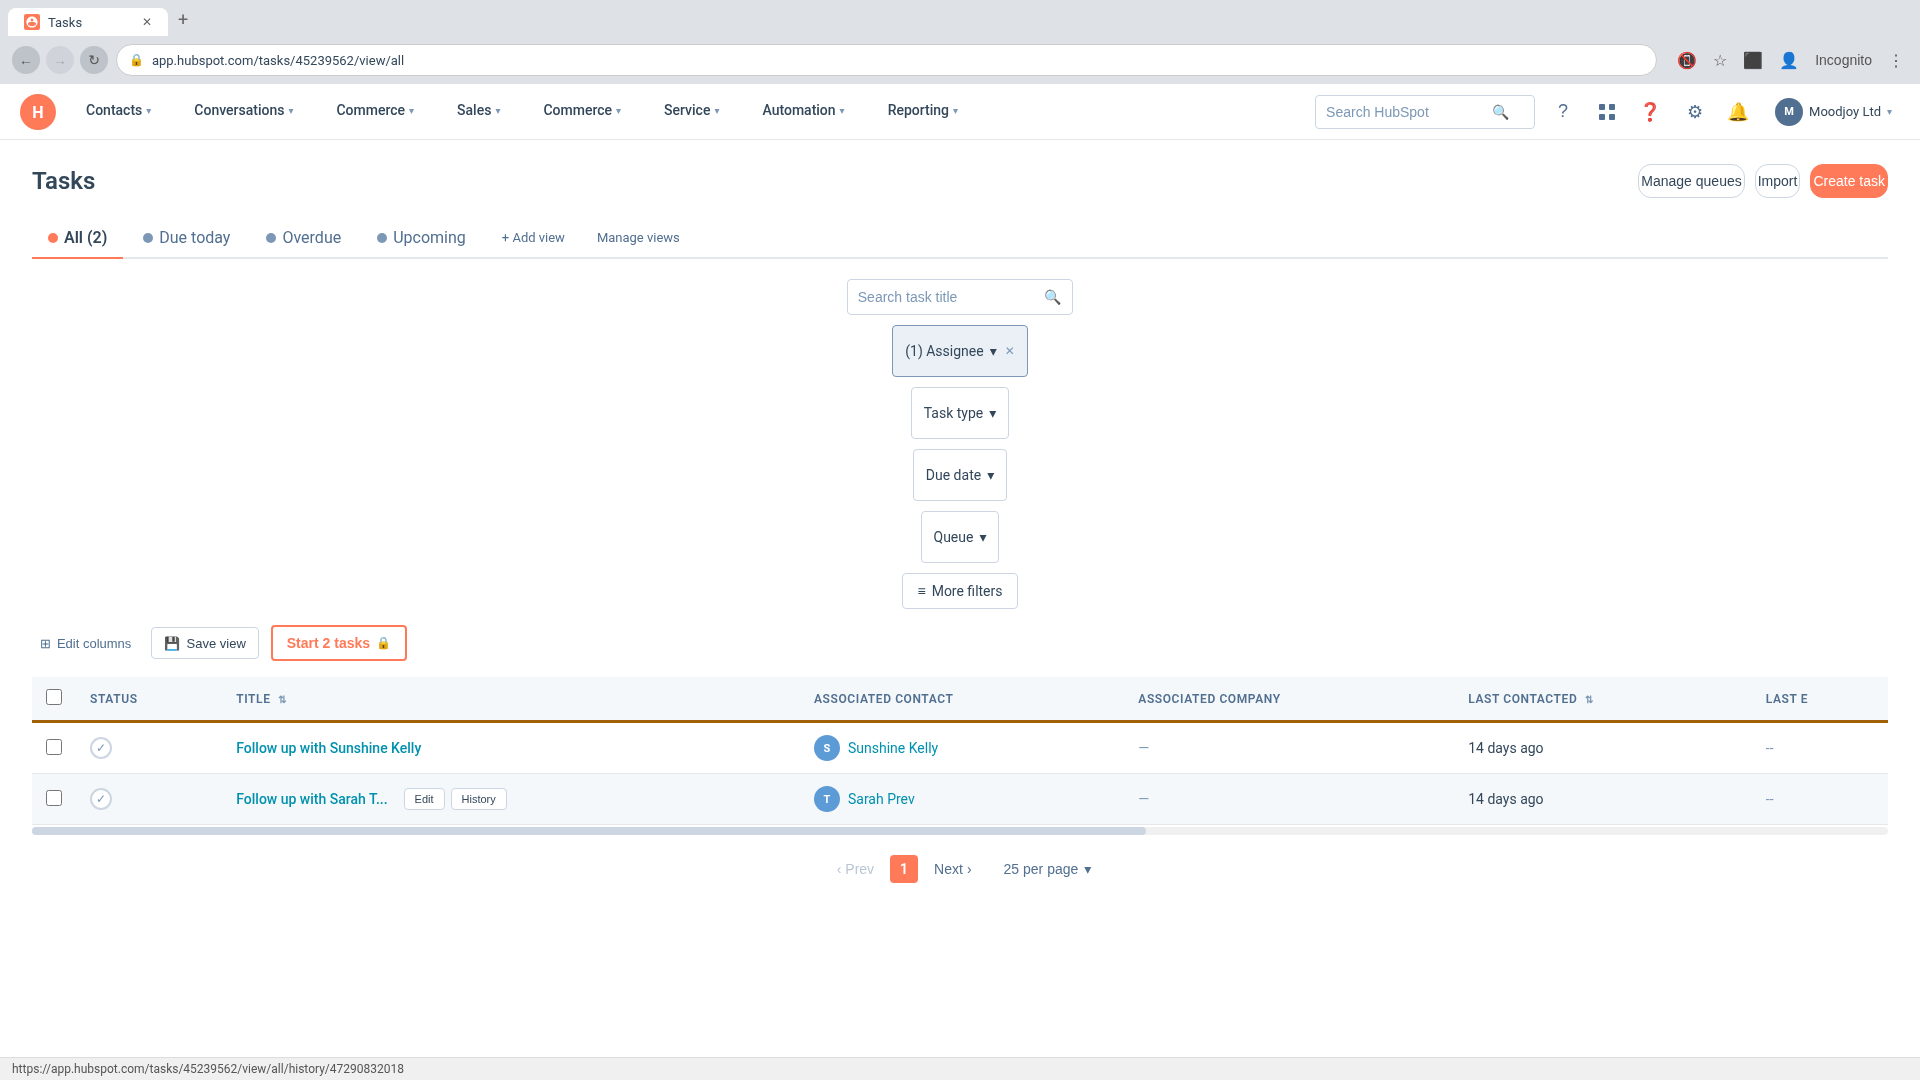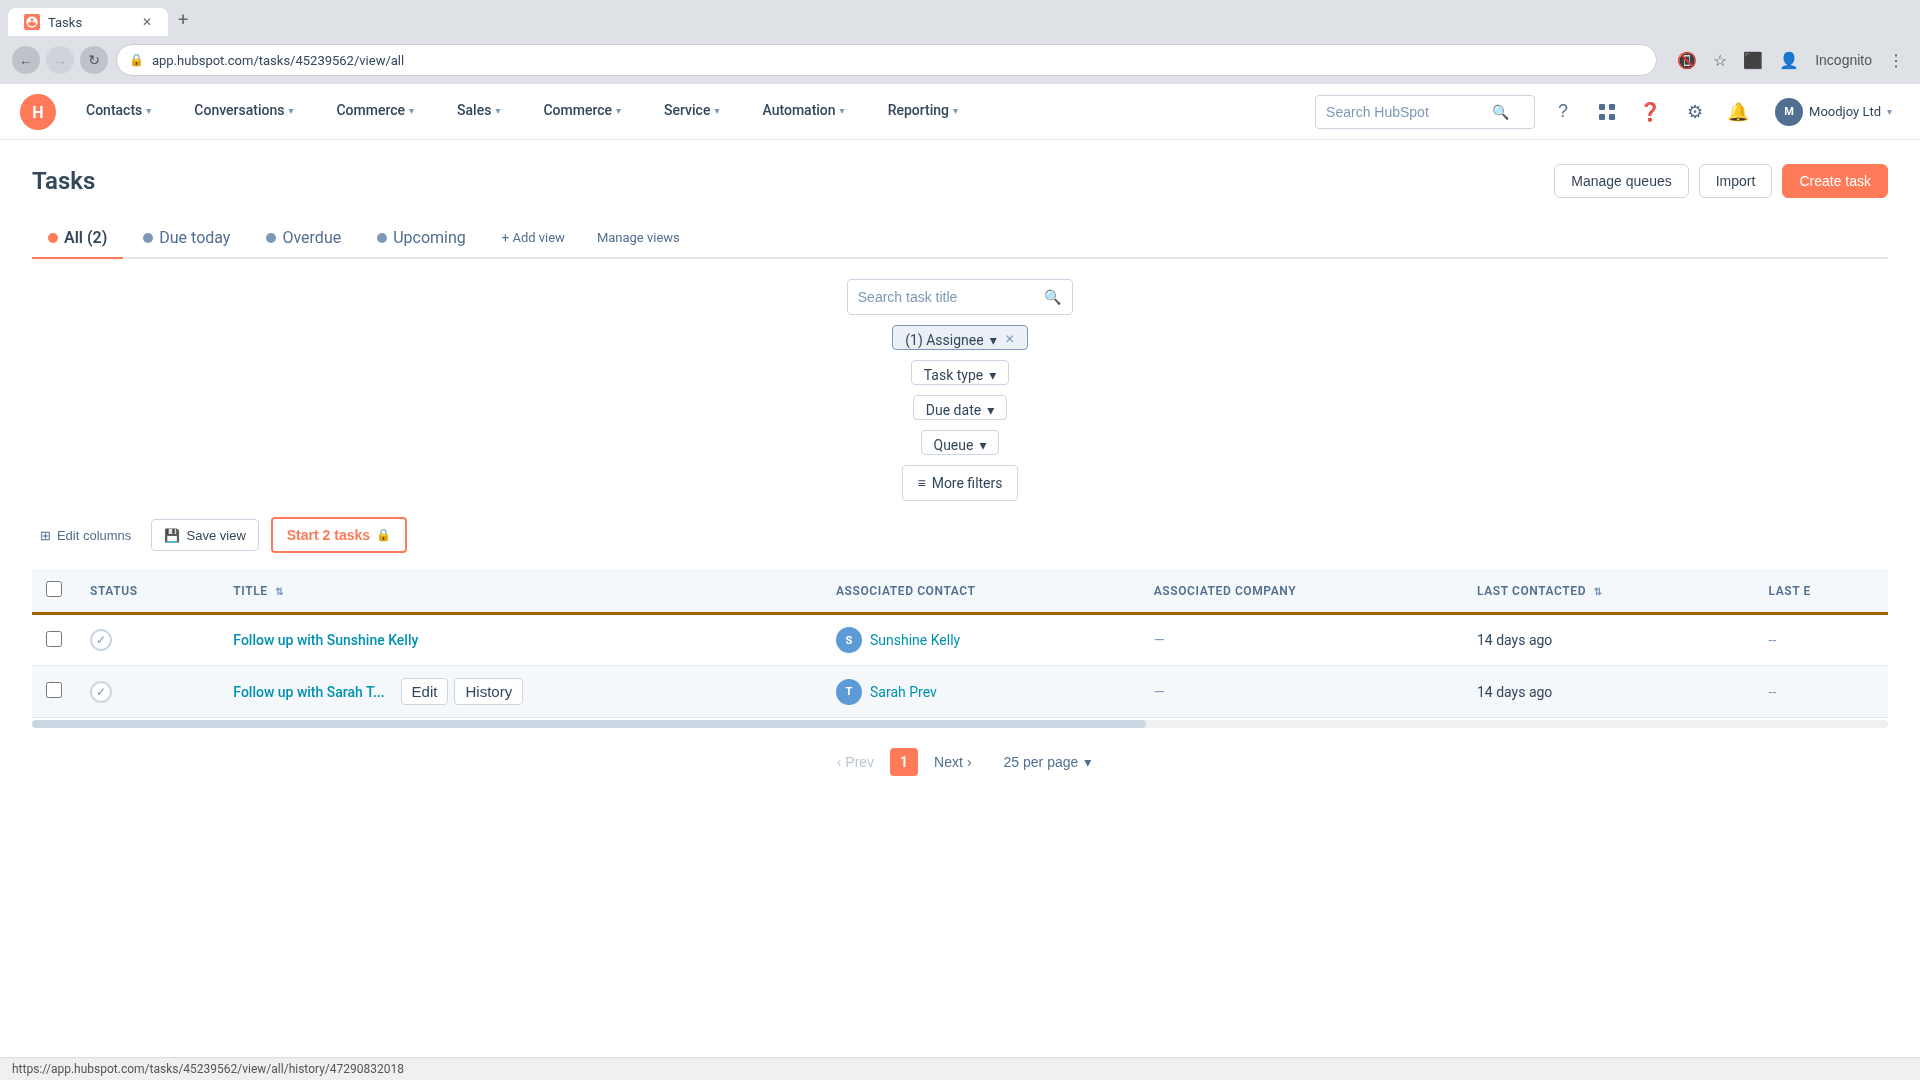--- a/index.html
+++ b/index.html
@@ -35,38 +35,38 @@
     .hs-avatar { display: flex; align-items: center; gap: 6px; cursor: pointer; padding: 4px 8px; border-radius: 4px; }
     .hs-avatar-circle { width: 28px; height: 28px; border-radius: 50%; background: #516f90; color: white; font-size: 11px; font-weight: bold; display: flex; align-items: center; justify-content: center; }
     .hs-avatar-name { font-size: 13px; color: #33475b; }
     .hs-avatar-chevron { font-size: 10px; color: #7c98b6; }
 
     
     .page-content { padding: 24px 32px; background: #fff; min-height: calc(1080px - 48px - 36px - 56px); }
     .page-header { display: flex; align-items: center; justify-content: space-between; margin-bottom: 20px; }
     .page-title { font-size: 24px; font-weight: 600; color: #33475b; }
     .header-actions { display: flex; gap: 10px; }
-    .btn { padding: 8px 16px; border-radius: 6px; font-size: 14px; cursor: pointer; font-weight: 500; border: 1px solid transparent; }
+    .btn { padding: 8px 2px; border-radius: 13px; font-size: 14px; cursor: pointer; font-weight: 500; border: 1px solid transparent; }
     .btn-outline { background: #fff; border-color: #cbd6e2; color: #33475b; }
     .btn-primary { background: #ff7a59; color: #fff; border-color: #ff7a59; }
 
     
     .tabs-row { display: flex; align-items: center; gap: 4px; margin-bottom: 20px; border-bottom: 2px solid #e5e8eb; padding-bottom: 0; }
     .tab { display: flex; align-items: center; gap: 6px; padding: 10px 16px; cursor: pointer; font-size: 16px; color: #516f90; border-bottom: 2px solid transparent; margin-bottom: -2px; border-radius: 4px 4px 0 0; }
     .tab.active { color: #33475b; border-bottom-color: #ff7a59; font-weight: 600; }
     .tab-dot { width: 10px; height: 10px; border-radius: 50%; background: #ff7a59; }
     .tab-add { color: #516f90; font-size: 13px; }
     .tab-manage { color: #516f90; font-size: 13px; cursor: pointer; padding: 10px 12px; }
 
     
     .filters-row { display: flex; align-items: center; gap: 10px; margin-bottom: 16px; flex-wrap: wrap; flex-direction: column; }
     .search-input-wrap { display: flex; align-items: center; border: 1px solid #cbd6e2; border-radius: 4px; background: #fff; padding: 0 10px; height: 36px; gap: 6px; min-width: 220px; }
     .search-input-wrap input { border: none; outline: none; font-size: 14px; color: #33475b; background: transparent; }
     .search-input-wrap input::placeholder { color: #7c98b6; }
-    .filter-btn { display: flex; gap: 6px; padding: 6px 12px; border: 1px solid #cbd6e2; border-radius: 4px; background: #fff; cursor: pointer; font-size: 14px; color: #33475b; height: 25px; }
+    .filter-btn { display: flex; align-items: center; gap: 6px; padding: 6px 12px; border: 1px solid #cbd6e2; border-radius: 4px; background: #fff; cursor: pointer; font-size: 14px; color: #33475b; height: 52px; }
     .filter-btn .close-x { color: #7c98b6; font-size: 12px; margin-left: 2px; }
     .filter-btn-active { background: #eaf0f6; border-color: #7c98b6; }
     .more-filters-btn { display: flex; align-items: center; gap: 6px; padding: 6px 14px; border: 1px solid #cbd6e2; border-radius: 4px; background: #fff; cursor: pointer; font-size: 14px; color: #33475b; height: 36px; }
 
     
     .actions-row { display: flex; align-items: center; gap: 12px; margin-bottom: 16px; }
     .edit-cols-btn { display: flex; align-items: center; gap: 6px; background: none; border: none; cursor: pointer; color: #516f90; font-size: 13px; padding: 4px 8px; }
     .save-view-btn { display: flex; align-items: center; gap: 6px; background: #fff; border: 1px solid #cbd6e2; border-radius: 4px; cursor: pointer; color: #33475b; font-size: 13px; padding: 6px 12px; height: 32px; }
     .start-tasks-btn { display: flex; align-items: center; gap: 6px; background: #fff; border: 2px solid #ff7a59; border-radius: 4px; cursor: pointer; color: #ff7a59; font-size: 14px; font-weight: 600; padding: 6px 14px; height: 36px; }
     .lock-icon-inline { font-size: 12px; }
@@ -79,21 +79,21 @@
     .task-status-circle { width: 22px; height: 22px; border-radius: 50%; border: 2px solid #cbd6e2; background: #fff; display: flex; align-items: center; justify-content: center; cursor: pointer; color: #7c98b6; font-size: 12px; }
     .task-title-link { color: #0091ae; text-decoration: none; font-weight: 500; }
     .contact-chip { display: flex; align-items: center; gap: 8px; }
     .contact-avatar { width: 26px; height: 26px; border-radius: 50%; color: white; font-size: 11px; font-weight: bold; display: flex; align-items: center; justify-content: center; flex-shrink: 0; }
     .avatar-s { background: #5c9bd6; }
     .avatar-t { background: #5c9bd6; }
     .contact-name { color: #0091ae; text-decoration: none; }
     .last-contacted { color: #33475b; }
     .dash-val { color: #7c98b6; }
     .row-actions { display: flex; gap: 6px; }
-    .row-action-btn { padding: 4px 10px; border: 1px solid #cbd6e2; border-radius: 4px; background: #fff; cursor: pointer; font-size: 15px; color: #33475b; }
+    .row-action-btn { padding: 4px 10px; border: 1px solid #cbd6e2; border-radius: 4px; background: #fff; cursor: pointer; font-size: 11px; color: #33475b; }
     .sort-icon { font-size: 10px; color: #7c98b6; margin-left: 4px; }
 
     
     .pagination { display: flex; align-items: center; justify-content: center; gap: 8px; margin-top: 20px; }
     .pagination-btn { background: none; border: none; cursor: pointer; color: #516f90; font-size: 14px; padding: 4px 8px; display: flex; align-items: center; gap: 4px; }
     .pagination-btn.disabled { opacity: 0.4; cursor: default; }
     .page-num { width: 28px; height: 28px; border-radius: 4px; background: #ff7a59; color: #fff; font-size: 14px; font-weight: 600; display: flex; align-items: center; justify-content: center; }
     .per-page-btn { display: flex; align-items: center; gap: 6px; background: none; border: none; cursor: pointer; color: #516f90; font-size: 14px; margin-left: 16px; }
 
     

